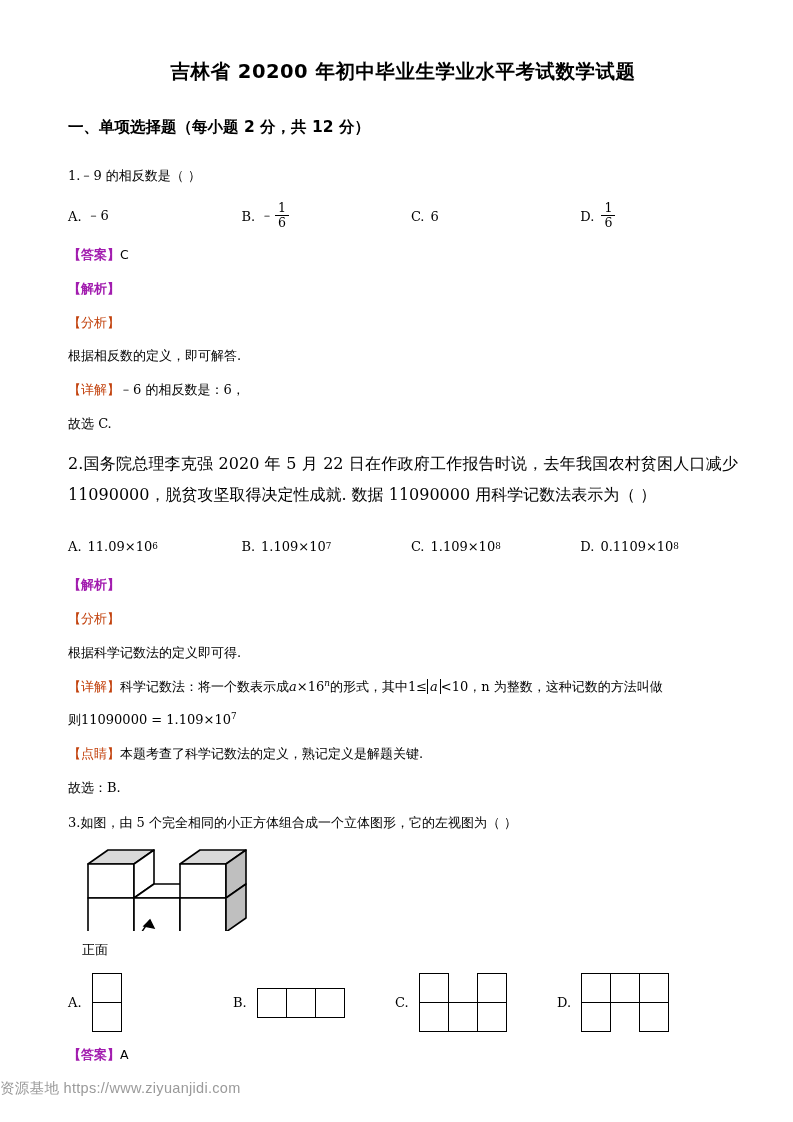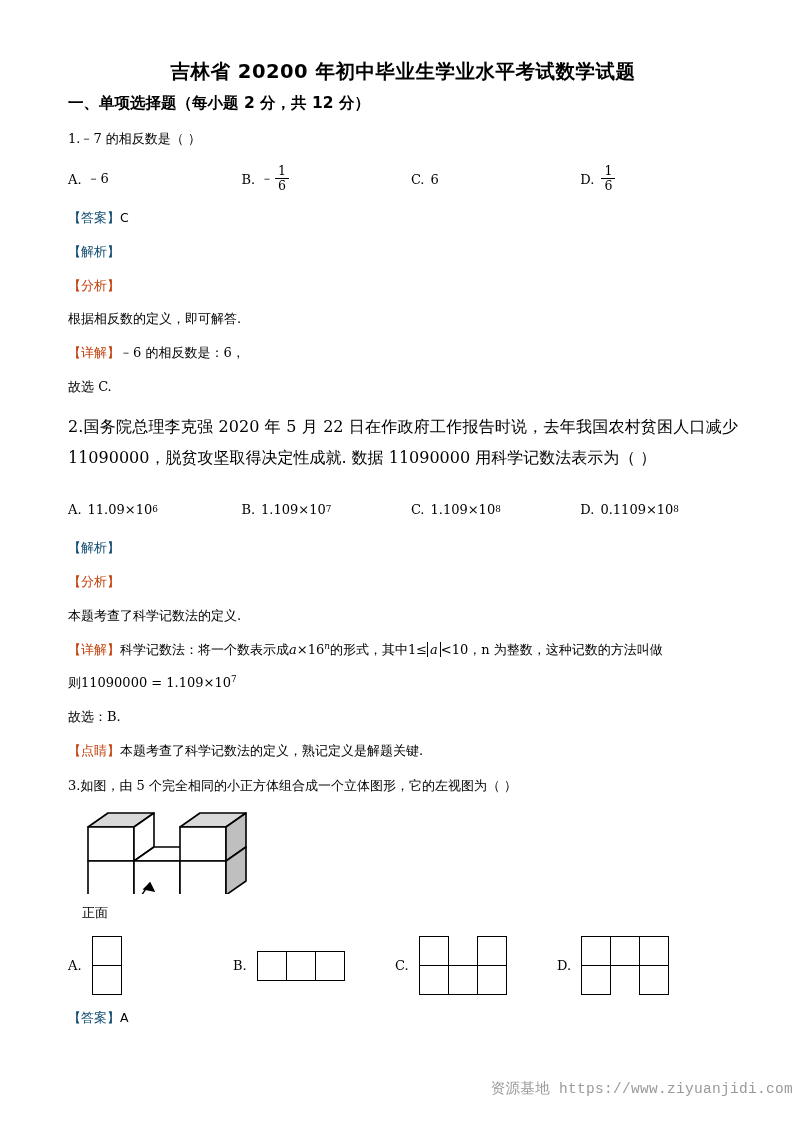--- a/index.html
+++ b/index.html
@@ -20,43 +20,43 @@
     width: 793px;
     height: 1122px;
     box-sizing: border-box;
     padding: 46px 55px 0 68px;
   }
   .doc-title {
     text-align: center;
     font-size: 19.5px;
     font-weight: bold;
     letter-spacing: 0.5px;
-    margin: 12px 0 8px 0;
+    margin: 12px 0 32px 0;
     font-family: "DejaVu Sans", "Liberation Sans", sans-serif;
   }
   .section-heading {
     font-size: 15.5px;
     font-weight: bold;
-    margin: 0 0 14px 0;
+    margin: 0 0 27px 0;
     font-family: "DejaVu Sans", "Liberation Sans", sans-serif;
   }
   .qline {
     font-size: 13px;
     line-height: 1.62;
     margin: 0 0 13px 0;
   }
   .qtext {
     font-size: 16px;
     line-height: 1.95;
     margin: 0 0 19px 0;
     text-align: justify;
   }
   .answer-label {
-    color: #0c4a6e;
-    font-weight: normal;
+    color: #a21caf;
+    font-weight: bold;
   }
   .ansline {
     font-size: 13px;
     line-height: 1.6;
     margin: 0 0 13px 0;
   }
   .ansline .val {
     color: #000000;
     font-family: "DejaVu Sans", "Liberation Sans", sans-serif;
     font-size: 12.5px;
@@ -148,37 +148,37 @@
   .cell {
     position: absolute;
     border: 1.4px solid #000;
     box-sizing: border-box;
   }
   .watermark {
     position: absolute;
     left: 0;
     right: 0;
     bottom: 24px;
-    text-align: right;
+    text-align: left;
     color: #9a9a9a;
     font-size: 14.5px;
-    font-family: Liberation Mono, monospace;
+    font-family: Liberation Sans, sans-serif;
     letter-spacing: 0.3px;
   }
 </style>
 </head>
 <body>
 
 <div class="page">
 
   <div class="doc-title">吉林省 20200 年初中毕业生学业水平考试数学试题</div>
 
   <div class="section-heading">一、单项选择题（每小题 2 分，共 12 分）</div>
 
-  <div class="qline">1.﹣7 的相反数是（      ）</div>
+  <div class="qline">1.﹣9 的相反数是（      ）</div>
 
   <div class="options-row">
     <div class="opt opt-a">
       <span class="opt-letter">A.</span>
       <span>﹣6</span>
     </div>
     <div class="opt opt-b">
       <span class="opt-letter">B.</span>
       <span>﹣</span>
       <span class="frac">
@@ -246,36 +246,36 @@
 
 
   <div class="ansline">
     <span class="answer-label">【解析】</span>
   </div>
 
   <div class="ansline">
     <span class="bracket-black">【分析】</span>
   </div>
 
-  <div class="ansline">本题考查了科学记数法的定义.</div>
+  <div class="ansline">根据科学记数法的定义即可得.</div>
 
   <div class="ansline">
     <span class="bracket-black">【详解】</span><span>科学记数法：将一个数表示成</span><span class="mi">a</span><span>×16</span><sup class="mi">n</sup><span>的形式，其中</span><span>1≤</span><span class="abs">a</span><span>&lt;10</span><span>，n 为整数，这种记数的方法叫做</span>
   </div>
 
 
   <div class="ansline">
     <span>则</span><span>11090000 = 1.109×10</span><sup>7</sup>
   </div>
 
+  <div class="ansline">
+    <span class="bracket-black">【点睛】</span><span>本题考查了科学记数法的定义，熟记定义是解题关键.</span>
+  </div>
+
   <div class="ansline">故选：B.</div>
-
-  <div class="ansline">
-    <span class="bracket-black">【点睛】</span><span>本题考查了科学记数法的定义，熟记定义是解题关键.</span>
-  </div>
 
   <div class="qline">3.如图，由 5 个完全相同的小正方体组合成一个立体图形，它的左视图为（      ）</div>
 
   <div class="figure-3d">
     <svg width="230" height="85" viewBox="0 0 230 85">
       <g fill="#ffffff" stroke="#000000" stroke-width="1.6" stroke-linejoin="round">
 
         <polygon points="14,18 34,4 80,4 60,18" fill="#d9d9d9"></polygon>
 
         <rect x="14" y="18" width="46" height="34"></rect>

